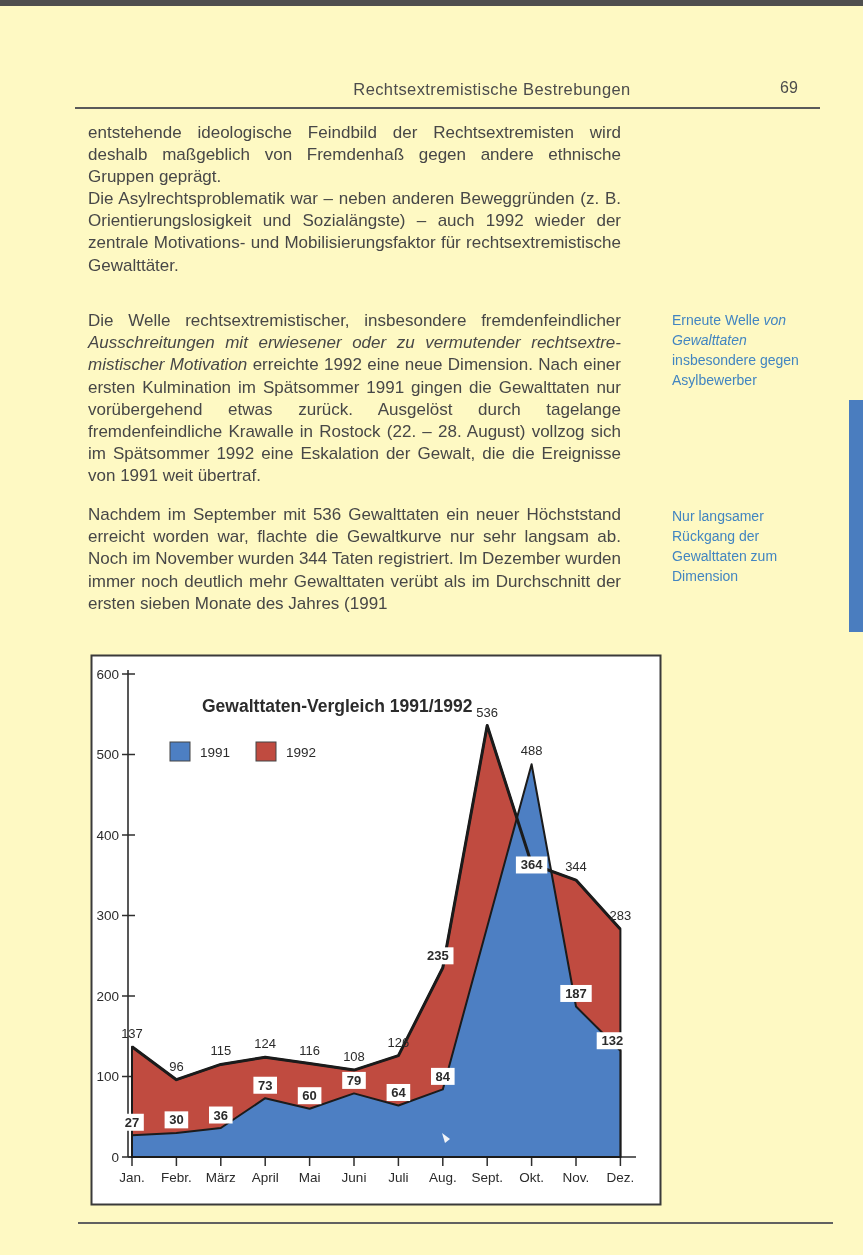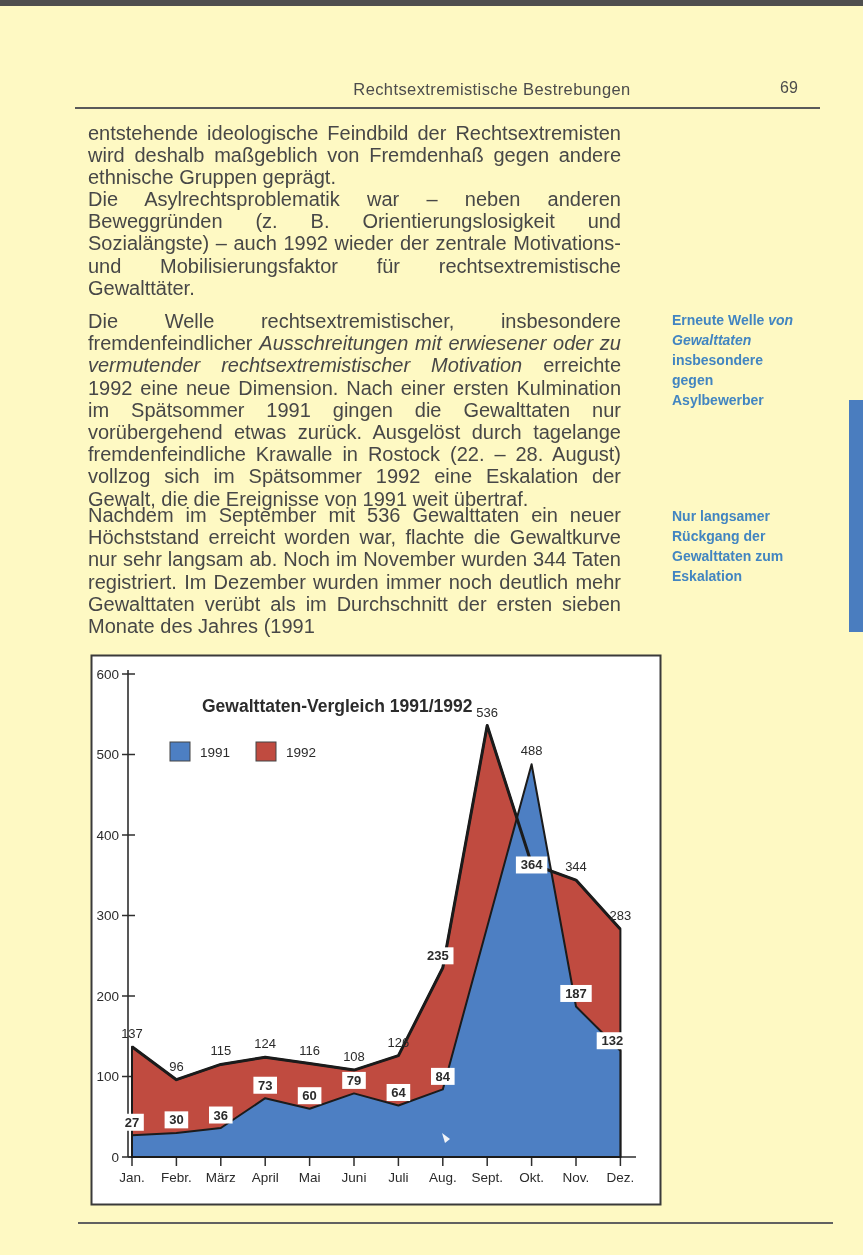--- a/index.html
+++ b/index.html
@@ -9,26 +9,26 @@
     color:#454545; margin:0 auto;
   }
   .scan-band{position:absolute;left:0;top:0;width:863px;height:6px;background:#4f4f4f;}
   .hdr-title{position:absolute;left:292px;top:80px;width:400px;text-align:center;
     font-size:16.5px;letter-spacing:.4px;color:#4c4c4c;}
   .hdr-pagenum{position:absolute;left:780px;top:79px;width:40px;
     font-size:16px;color:#4c4c4c;}
   .rule{position:absolute;height:2px;background:#5a5a5a;}
   .rule-top{left:75px;top:107px;width:745px;}
   .rule-bottom{left:78px;top:1222px;width:755px;background:#616161;}
-  .para{position:absolute;left:88px;width:533px;font-size:20px;line-height:22.2px;
+  .para{position:absolute;left:88px;width:533px;font-size:17px;line-height:22.2px;
     text-align:justify;color:#474747;}
   .p1{top:122px;} .p2{top:188px;} .p3{top:310px;} .p4{top:504px;}
   .ital{font-style:italic;}
   .margin-note{position:absolute;left:672px;width:135px;font-size:14px;line-height:20px;
-    font-weight:bold;color:#4285c1;}
+    font-weight:normal;color:#4285c1;}
   .mn1{top:310px;} .mn2{top:506px;}
   .highlight-bar{position:absolute;left:849px;top:400px;width:14px;height:232px;background:#4a7dbf;}
   #chart-wrap{position:absolute;left:90px;top:654px;width:572px;height:552px;}
   svg text{font-family:"Liberation Sans","DejaVu Sans",sans-serif;}
 </style>
 </head>
 <body>
 
 <div id="page">
 
@@ -41,21 +41,21 @@
   <div class="para p1">entstehende ideologische Feindbild der Rechtsextremisten wird deshalb maßgeblich von Fremdenhaß gegen andere ethnische Gruppen geprägt.</div>
 
   <div class="para p2">Die Asylrechtsproblematik war – neben anderen Beweggründen (z. B. Orientierungslosigkeit und Sozialängste) – auch 1992 wieder der zentrale Motivations- und Mobilisierungsfaktor für rechtsextre­mistische Gewalttäter.</div>
 
   <div class="para p3"><span>Die Welle rechtsextremistischer, insbesondere fremdenfeindlicher </span><span class="ital">Ausschreitungen mit erwiesener oder zu vermutender rechtsextre­mistischer Motivation</span><span> erreichte 1992 eine neue Dimension. Nach einer ersten Kulmination im Spätsommer 1991 gingen die Gewalt­taten nur vorübergehend etwas zurück. Ausgelöst durch tagelange fremdenfeindliche Krawalle in Rostock (22. – 28. August) vollzog sich im Spätsommer 1992 eine Eskalation der Gewalt, die die Er­eignisse von 1991 weit übertraf.</span></div>
 
   <div class="para p4">Nachdem im September mit 536 Gewalttaten ein neuer Höchst­stand erreicht worden war, flachte die Gewaltkurve nur sehr lang­sam ab. Noch im November wurden 344 Taten registriert. Im Dezember wurden immer noch deutlich mehr Gewalttaten verübt als im Durchschnitt der ersten sieben Monate des Jahres (1991</div>
 
   <div class="margin-note mn1"><span>Erneute Welle </span><span class="ital">von Gewalttaten</span><span> insbesondere gegen Asylbewerber</span></div>
 
-  <div class="margin-note mn2">Nur langsamer Rückgang der Gewalttaten zum Eskalation</div>
+  <div class="margin-note mn2">Nur langsamer Rückgang der Gewalttaten zum Dimension</div>
 
   <div class="highlight-bar"></div>
 
   <div id="chart-wrap"><svg width="572" height="552" viewBox="0 0 572 552">
         <rect x="1.5" y="1.5" width="569" height="549" fill="#ffffff" stroke="#3a3a3a" stroke-width="2"></rect>
         <text x="112" y="58" font-size="17.5" fill="#2b2b2b" text-anchor="start" font-weight="bold">Gewalttaten-Vergleich 1991/1992</text>
         <g>
           <rect x="80" y="88" width="20" height="19" fill="#4d7fc3" stroke="#444" stroke-width="1"></rect>
           <text x="110" y="103" font-size="13.5" fill="#2b2b2b" text-anchor="start" font-weight="normal">1991</text>
           <rect x="166" y="88" width="20" height="19" fill="#c04b40" stroke="#444" stroke-width="1"></rect>

